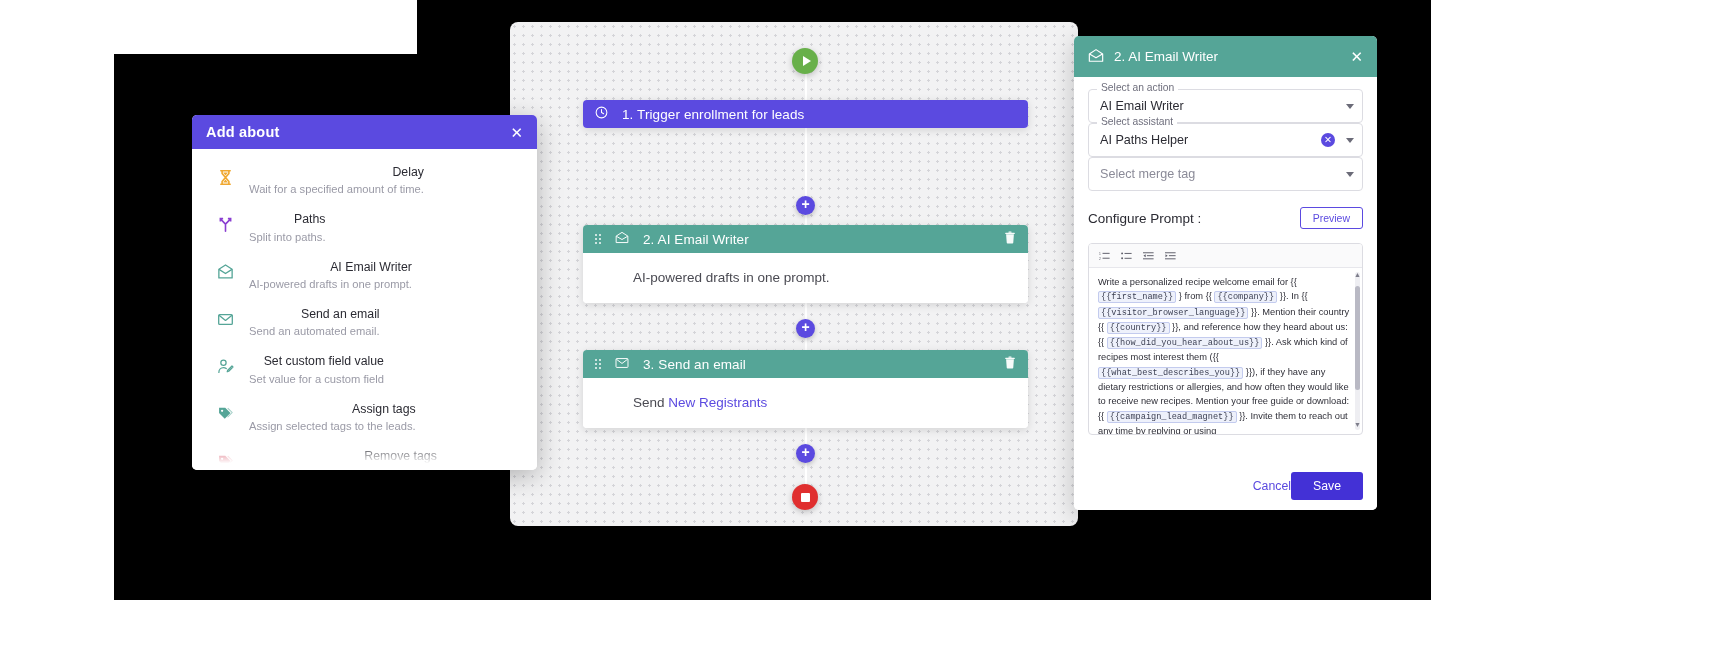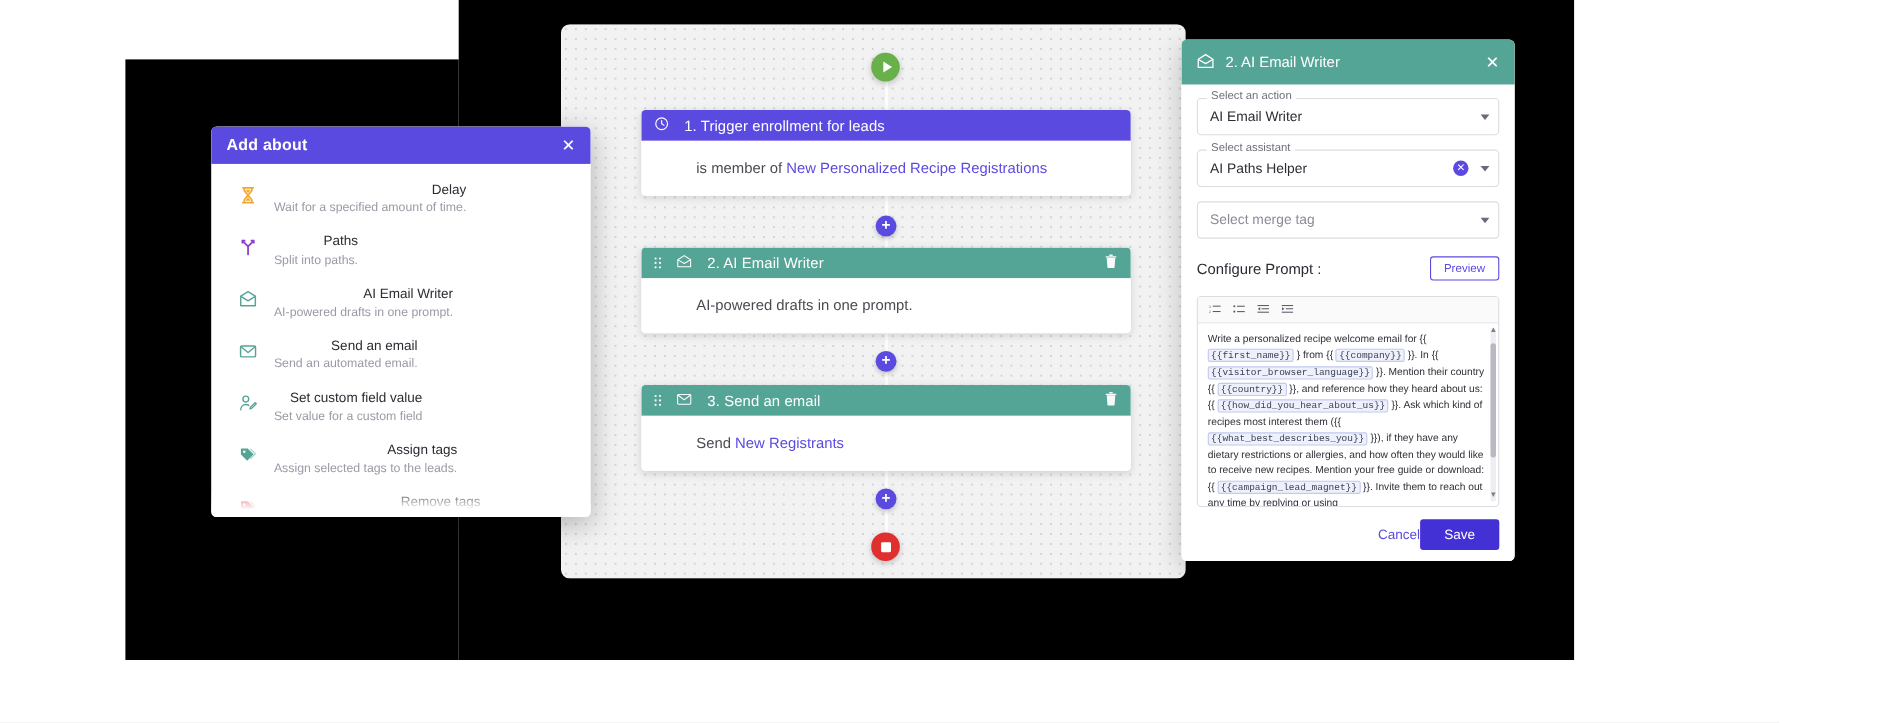--- a/index.html
+++ b/index.html
@@ -125,21 +125,21 @@
     overflow:hidden; display:flex; flex-direction:column;
   }
   .cfg-head {
     height: 41px; background:#55a597; color:#fff;
     display:flex; align-items:center; gap:10px; padding: 0 14px;
     font-size: 13.5px;
   }
   .cfg-close { margin-left:auto; font-size: 15px; cursor:pointer; }
   .cfg-body { flex:1; padding: 12px 14px 0 14px; background:#fff; overflow:hidden; }
 
-  .field { position:relative; margin-bottom: 13px; }
+  .field { position:relative; }
   .field-box {
     border: 1px solid #dcdce2; border-radius: 4px;
     height: 34px; display:flex; align-items:center;
     padding: 0 8px 0 11px; background:#fff;
   }
   .field-label {
     position:absolute; top:-7px; left: 9px; background:#fff;
     padding: 0 4px; font-size: 10.3px; color: #6f6f7d;
   }
   .field-val { font-size: 12.6px; color:#2b2b33; flex:1; }
@@ -225,23 +225,20 @@
 
   <div class="wf-card card-1">
     <div class="wf-head trigger">
       <span>
         <svg width="13" height="13" viewBox="0 0 16 16">
             <circle cx="8" cy="8" r="6.6" fill="none" stroke="#fff" stroke-width="1.3"></circle>
             <path d="M8 4.4V8l2.6 1.6" fill="none" stroke="#fff" stroke-width="1.3" stroke-linecap="round"></path>
           </svg>
       </span>
       <span>1. Trigger enrollment for leads</span>
-    </div>
-    <div class="wf-body">
-      <span>is member of </span><span class="lnk">New Personalized Recipe Registrations</span>
     </div>
   </div>
 
   <div class="wf-card card-2">
     <div class="wf-head teal">
       <span class="drag-dots">
           <i></i>
           <i></i>
           <i></i>
           <i></i>

